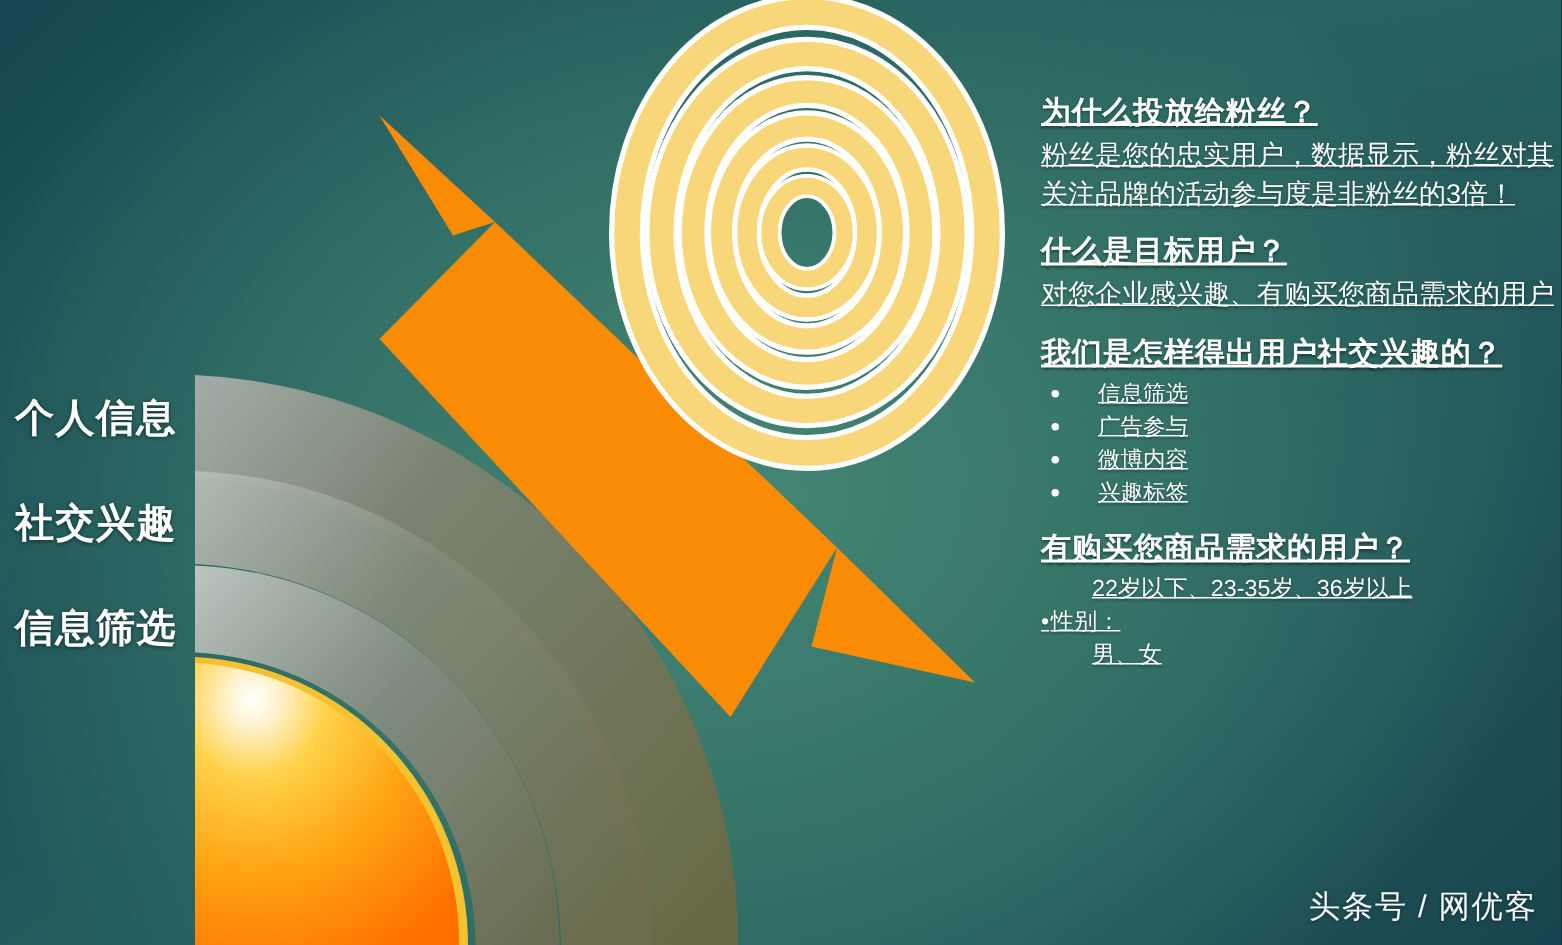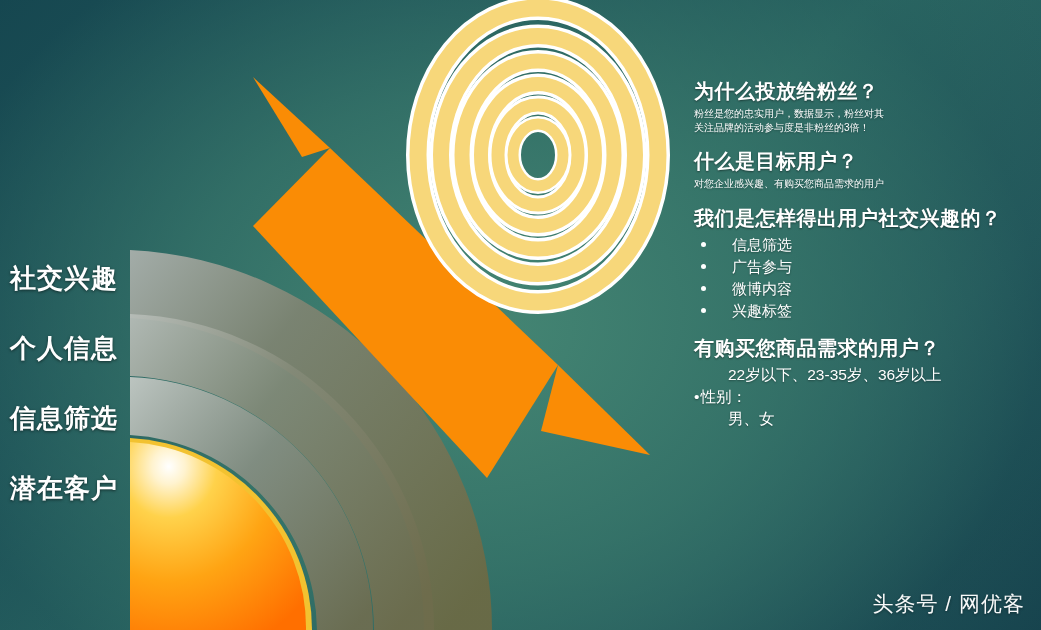--- a/index.html
+++ b/index.html
@@ -28,32 +28,33 @@
     line-height:1;
     padding-left:10px;
     height:70px;
     display:flex;align-items:center;
     text-shadow:0 1px 3px rgba(0,0,0,.55);
     white-space:nowrap;
   }
 
   
   .right-col{
-    position:absolute;left:694px;top:78px;width:342px;
+    position:absolute;left:694px;top:62px;width:342px;
     color:#ffffff;
+    text-decoration:underline;
   }
   .blk{margin-bottom:13px;}
   .blk-head{
     font-size:20px;font-weight:700;line-height:1.35;
     letter-spacing:.5px;
     text-shadow:0 1px 2px rgba(0,0,0,.45);
     margin:0 0 2px 0;
   }
   .blk-body{
-    font-size:10px;line-height:1.42;font-weight:400;
+    font-size:18px;line-height:1.42;font-weight:400;
     text-shadow:0 1px 2px rgba(0,0,0,.35);
     margin:0;
   }
   .blk-body .ln{display:block;}
   ul.bul{list-style:none;margin:2px 0 0 0;padding:0;}
   ul.bul li{
     position:relative;
     font-size:15px;line-height:1.48;
     padding-left:38px;
     text-shadow:0 1px 2px rgba(0,0,0,.35);
@@ -143,24 +144,23 @@
         <ellipse cx="538" cy="155" rx="40" ry="50" stroke="#ffffff" stroke-width="19"></ellipse>
         <ellipse cx="538" cy="155" rx="40" ry="50" stroke="#f7d77a" stroke-width="13"></ellipse>
         <ellipse cx="538" cy="155" rx="25" ry="31" stroke="#ffffff" stroke-width="16"></ellipse>
         <ellipse cx="538" cy="155" rx="25" ry="31" stroke="#f7d77a" stroke-width="11"></ellipse>
       </g>
 
     </g>
   </svg>
 
   <div class="left-labels">
+    <div class="left-label">个人信息</div>
     <div class="left-label">社交兴趣</div>
-    <div class="left-label">个人信息</div>
     <div class="left-label">信息筛选</div>
-    <div class="left-label">潜在客户</div>
   </div>
 
   <div class="right-col">
 
     <div class="blk">
       <div class="blk-head">为什么投放给粉丝？</div>
       <div class="blk-body">
         <span class="ln">粉丝是您的忠实用户，数据显示，粉丝对其</span>
         <span class="ln">关注品牌的活动参与度是非粉丝的3倍！</span>
       </div>

